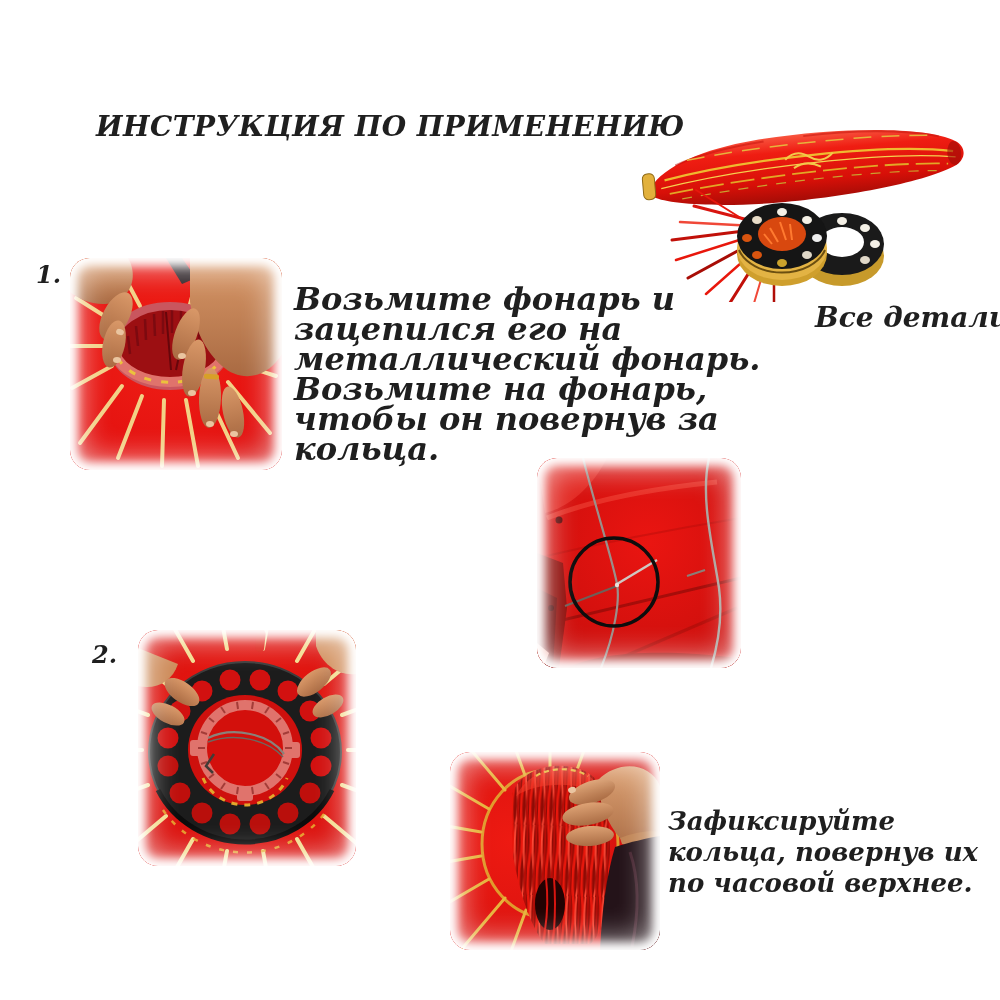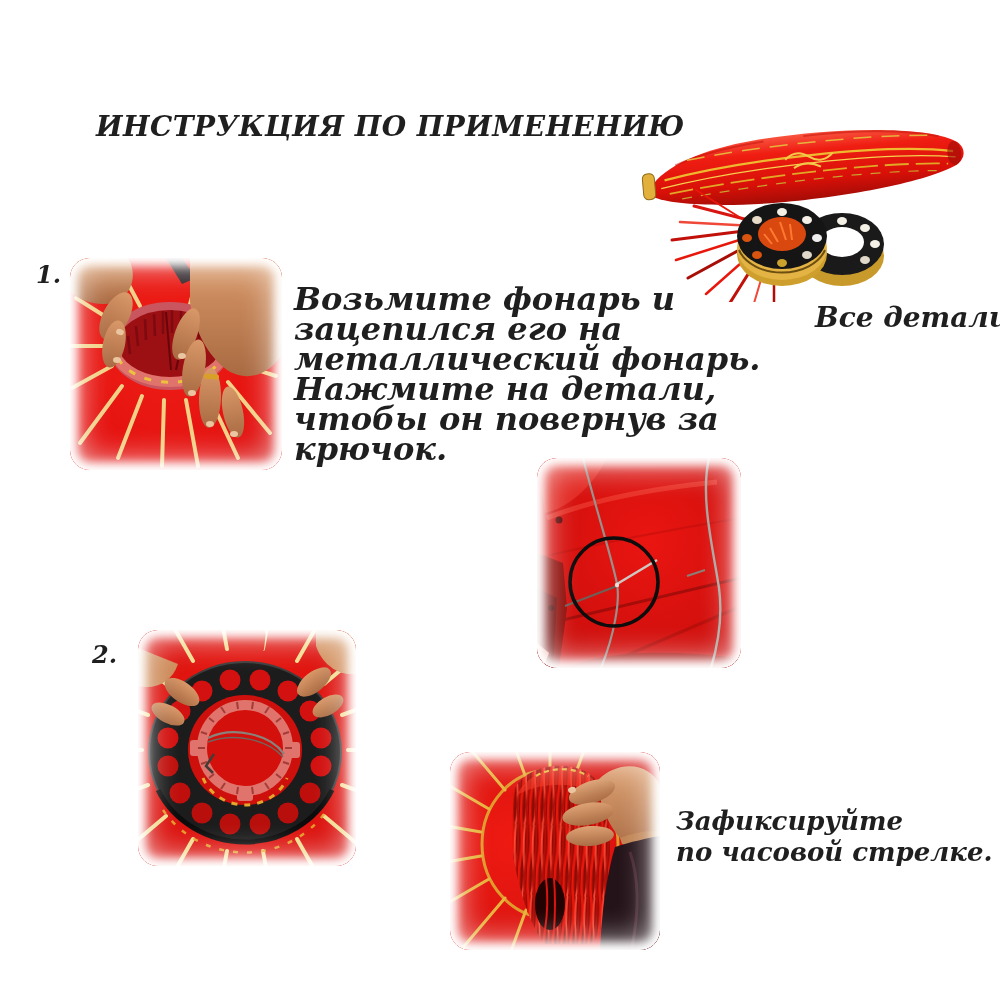--- a/index.html
+++ b/index.html
@@ -8,21 +8,21 @@
   .t{position:absolute;font-style:italic;font-weight:700;color:#1f1f1f;white-space:nowrap;}
   .photo{position:absolute;border-radius:20px;overflow:hidden;}
   .photo svg{display:block;width:100%;height:100%;}
   .vig{position:absolute;inset:0;border-radius:20px;pointer-events:none;
        box-shadow:inset 0 0 10px 7px #ffffff, inset 0 0 30px 10px rgba(255,255,255,.65);}
   #title{left:96px;top:110px;font-size:28px;letter-spacing:.5px;}
   #parts-caption{left:815px;top:301px;font-size:28px;}
   #step1-num{left:36px;top:260px;font-size:24px;}
   #step2-num{left:92px;top:640px;font-size:24px;}
   #step1-text{left:294px;top:268px;font-size:32px;line-height:30px;margin-top:16px;}
-  #step2-text{left:668px;top:806px;font-size:26px;line-height:31px;margin-left:8px;}
+  #step2-text{left:668px;top:806px;font-size:26px;line-height:31px;}
 </style>
 </head>
 <body>
 
 <div id="stage">
 
   <div id="title" class="t">ИНСТРУКЦИЯ ПО ПРИМЕНЕНИЮ</div>
 
   <div class="photo" style="left:636px;top:110px;width:344px;height:192px;border-radius:0;">
     <svg viewBox="0 0 344 192" xmlns="http://www.w3.org/2000/svg">
@@ -162,23 +162,23 @@
         <rect x="134" y="116" width="15" height="5" rx="2" fill="#d8a028" transform="rotate(4 141 118)"></rect>
       </g>
     </svg>
     <div class="vig"></div>
   </div>
 
   <div id="step1-text" class="t">
     <div>Возьмите фонарь и</div>
     <div>зацепился его на</div>
     <div>металлический фонарь.</div>
-    <div>Нажмите на детали,</div>
+    <div>Возьмите на фонарь,</div>
     <div>чтобы он повернув за</div>
-    <div>крючок.</div>
+    <div>кольца.</div>
   </div>
 
   <div class="photo" style="left:537px;top:458px;width:204px;height:210px;">
     <svg viewBox="0 0 204 210" xmlns="http://www.w3.org/2000/svg">
       <defs>
         <radialGradient id="hkbg" cx="55%" cy="40%" r="80%">
           <stop offset="0" stop-color="#ea1511"></stop>
             <stop offset="1" stop-color="#c40d0b"></stop>
         </radialGradient>
       </defs>
@@ -364,16 +364,17 @@
       <g>
         <path d="M165,95 C180,90 198,86 210,84 L210,198 L150,198 C152,160 156,125 165,95 Z" fill="#241319"></path>
         <path d="M180,100 C190,130 188,165 182,195" stroke="#43232e" stroke-width="3" fill="none"></path>
       </g>
     </svg>
     <div class="vig"></div>
   </div>
 
   <div id="step2-text" class="t">
     <div>Зафиксируйте</div>
-    <div>по часовой стрелке.</div>
+    <div>кольца, повернув их</div>
+    <div>по часовой верхнее.</div>
   </div>
 
 </div>
 
 </body></html>

